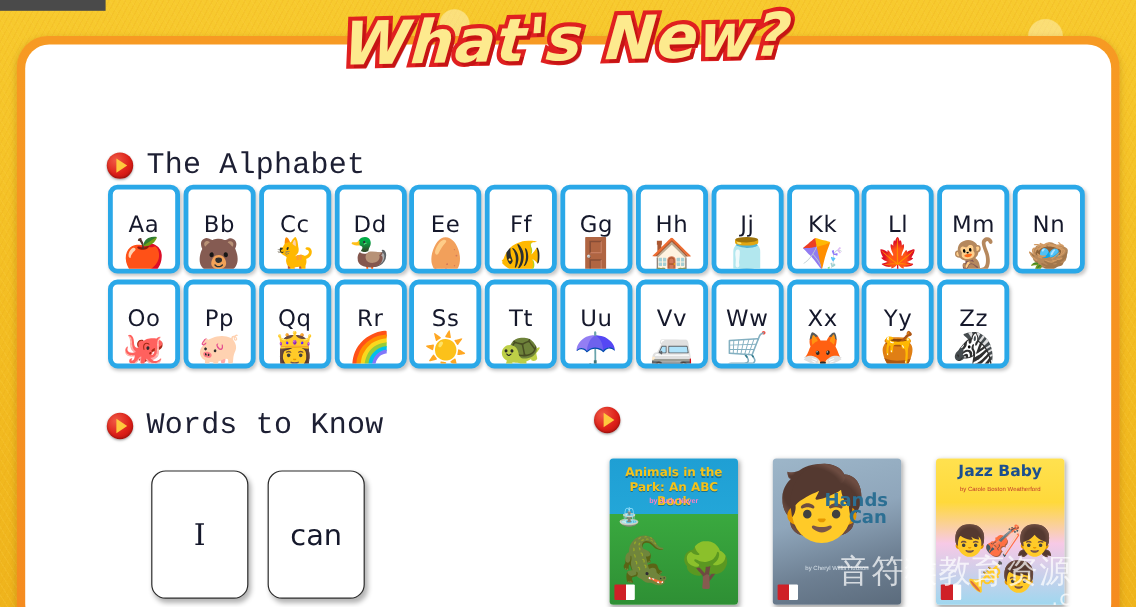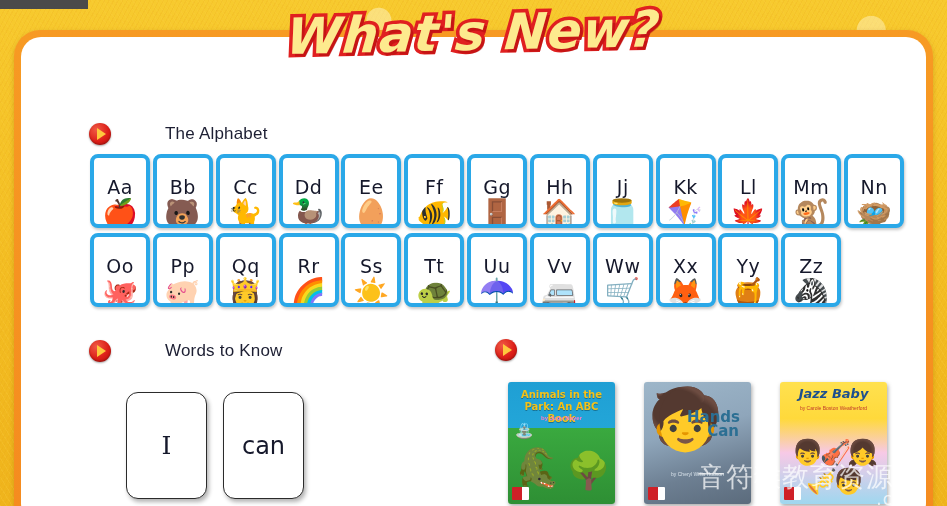--- a/index.html
+++ b/index.html
@@ -95,26 +95,25 @@
   .play-icon::after {
     content: "";
     position: absolute;
     left: 8px; top: 5px;
     width: 0; height: 0;
     border-left: 9px solid #ffc83d;
     border-top: 6px solid transparent;
     border-bottom: 6px solid transparent;
   }
   .section-title {
-    font-size: 17px;
+    font-size: 25px;
     color: #1d1f33;
-    font-family: Liberation Sans, sans-serif;
+    font-family: Liberation Mono, monospace;
     letter-spacing: .2px;
     white-space: nowrap;
-    margin-left: 43px;
   }
   
   #alphabet-head { position: absolute; left: 68px; top: 86px; }
   #alphabet-grid {
     position: absolute;
     left: 69px; top: 117px;
     width: 816px;
     display: grid;
     grid-template-columns: repeat(13, 1fr);
     gap: 5px 1px;
@@ -254,21 +253,21 @@
   .cover-2 .book-sub { bottom: 26px; color: #d8e2ea; font-size: 5px; }
   .child {
     position: absolute;
     left: 4px; top: 2px;
     font-size: 60px;
   }
   
   .cover-3 {
     background: linear-gradient(180deg, #ffe14f 0%, #ffd93b 30%, #f7c9e6 58%, #9fd7ef 100%);
   }
-  .cover-3 .book-title { color: #1c4f8f; font-size: 13px; top: 6px; font-style: italic; }
+  .cover-3 .book-title { color: #1c4f8f; font-size: 13px; top: 6px; }
   .cover-3 .book-sub { top: 23px; color: #c0392b; font-size: 5px; }
   .kids {
     position: absolute;
     left: 0; right: 0; bottom: 8px;
     text-align: center;
     font-size: 25px;
     letter-spacing: -4px;
   }
   
   #watermark {

